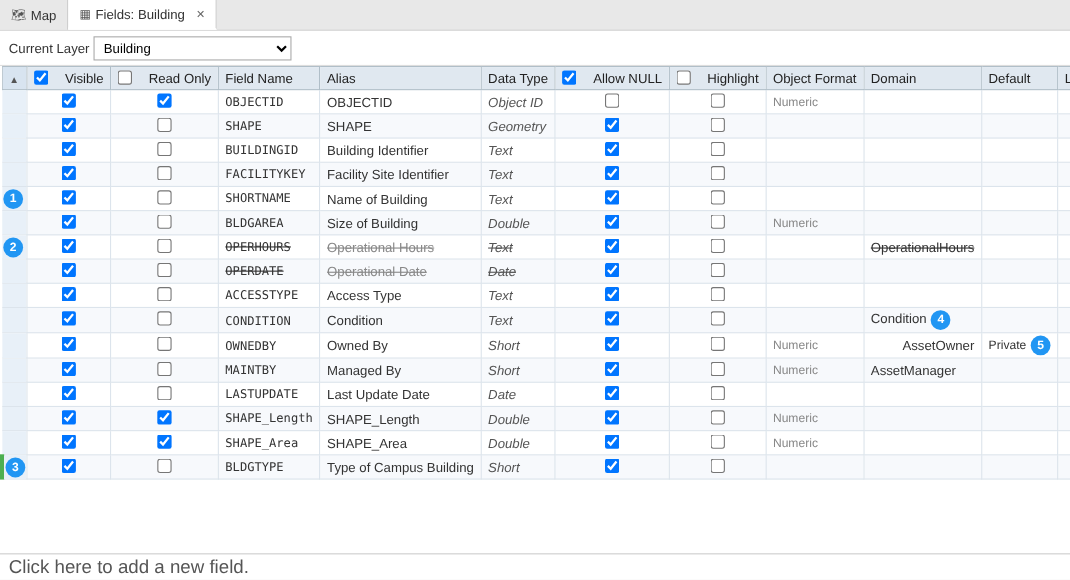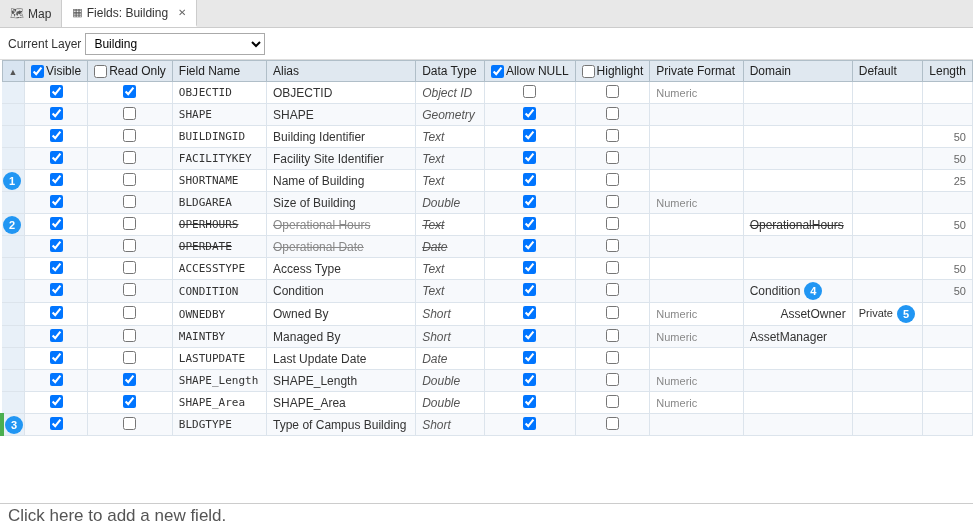--- a/index.html
+++ b/index.html
@@ -150,22 +150,22 @@
       color: #555;
       height: 24px;
       display: flex;
       align-items: center;
     }
 
     .sort-arrow { font-size: 9px; color: #555; }
 
     .header-check-area {
       display: flex;
-      align-items: flex-end;
-      gap: 2px;
+      align-items: flex-start;
+      gap: 15px;
     }
   </style>
 </head>
 <body>
 
 <div class="tab-bar">
   <div class="tab map-tab">
     <span class="tab-icon">🗺</span>
     <span>Map</span>
   </div>
@@ -210,21 +210,21 @@
             <input type="checkbox" checked="" style="">
             <span>Allow NULL</span>
           </div>
         </th>
         <th style="width:58px;">
           <div class="header-check-area">
             <input type="checkbox" style="">
             <span>Highlight</span>
           </div>
         </th>
-        <th>Private Format</th>
+        <th>Object Format</th>
         <th>Domain</th>
         <th>Default</th>
         <th style="width:45px;">Length</th>
       </tr>
     </thead>
     <tbody id="table-body">
     <tr>
           <td class="row-indicator" style="position: relative; width: 20px; min-width: 20px; background: rgb(232, 240, 248);"></td>
           <td class="cb-cell"><input type="checkbox" checked="" style=""></td>
           <td class="cb-cell"><input type="checkbox" checked="" style=""></td>

